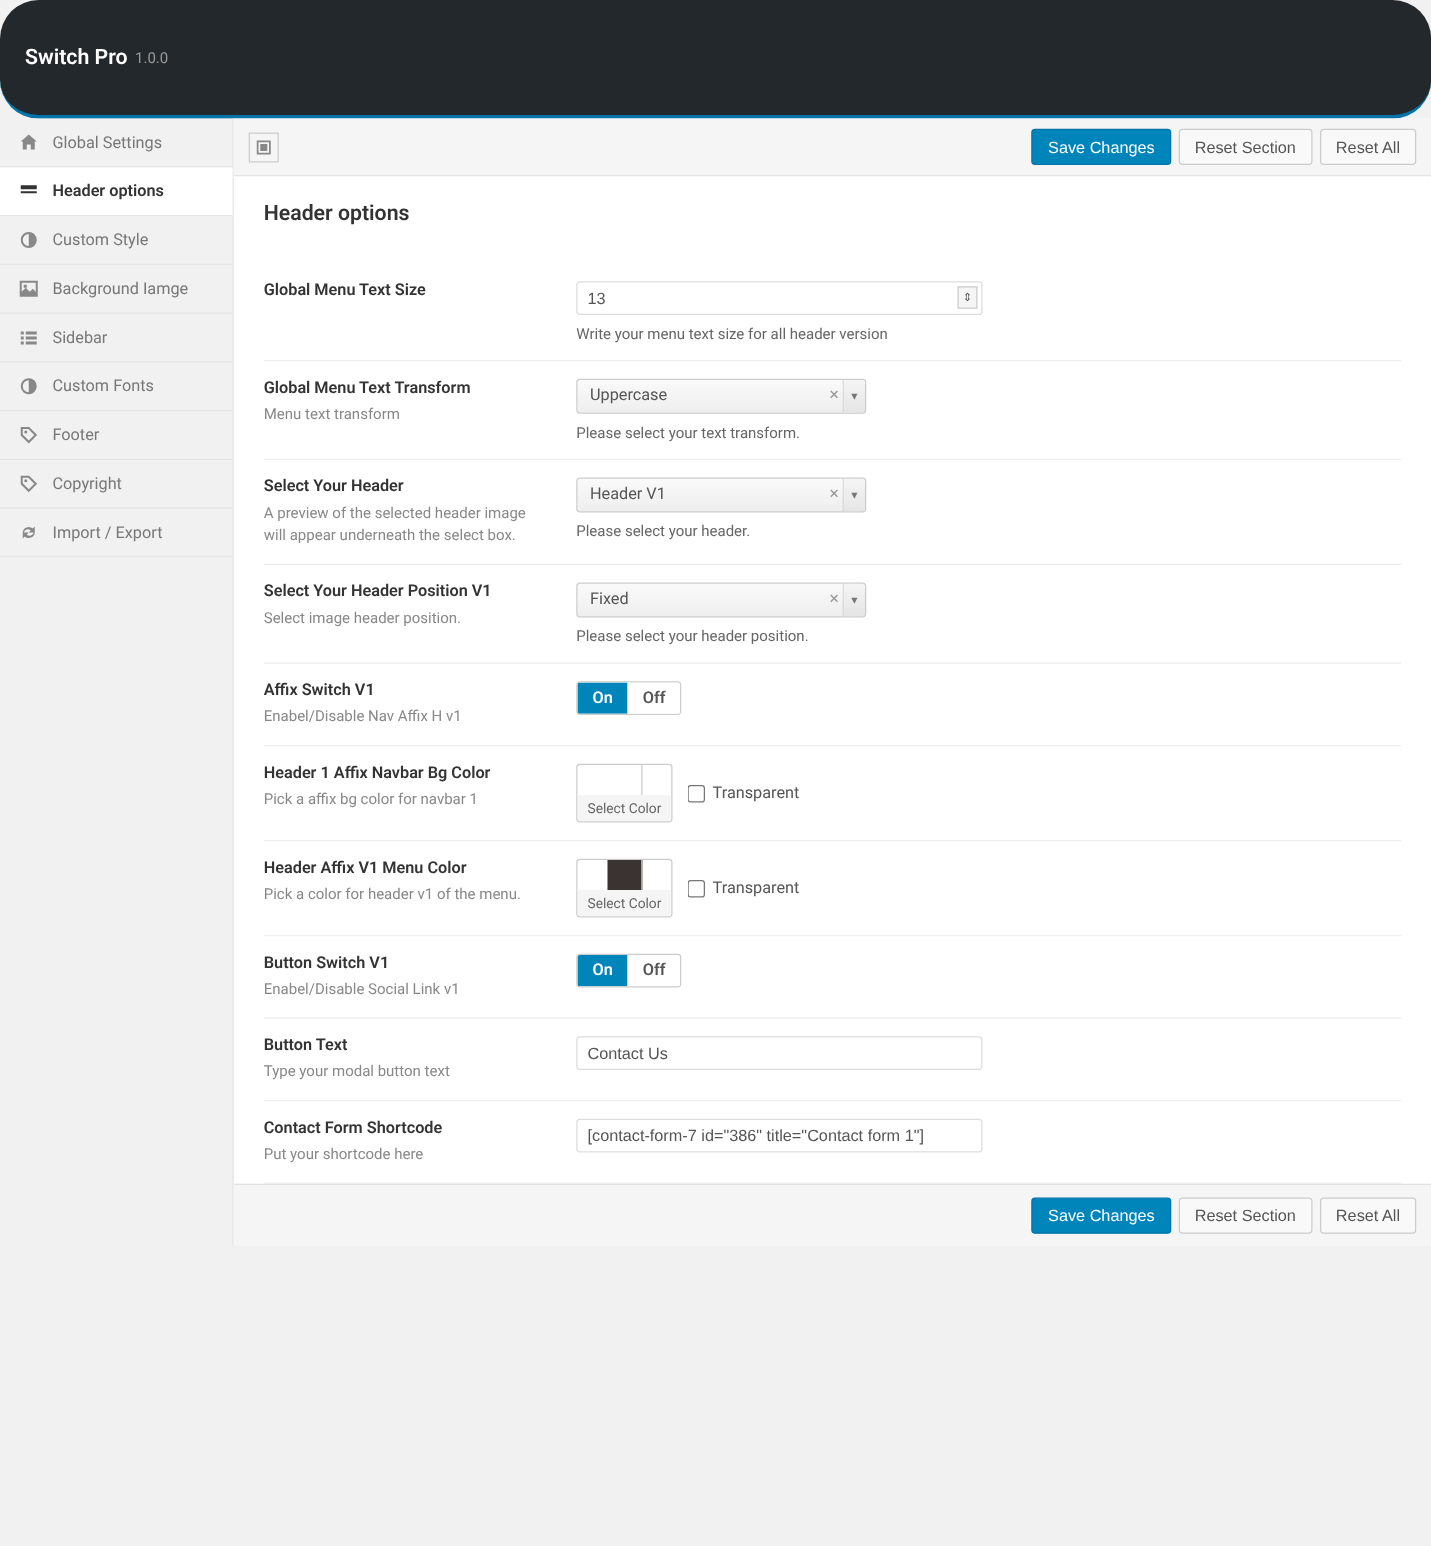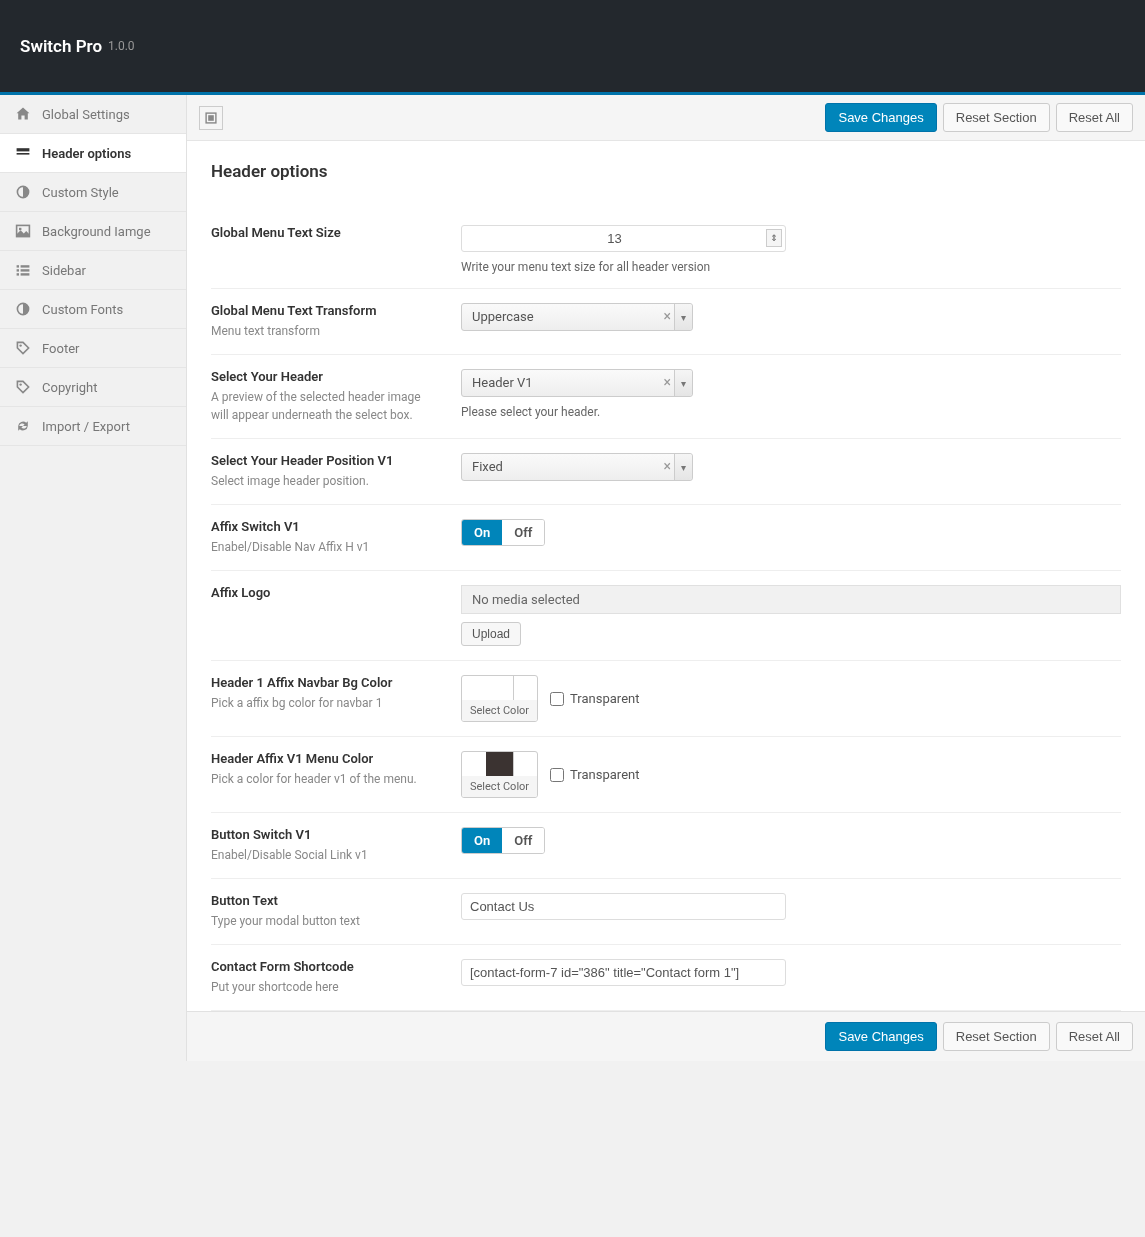--- a/index.html
+++ b/index.html
@@ -1,17 +1,17 @@
 <!DOCTYPE html>
 <html><head>
 <meta charset="utf-8">
 <style>
 * { box-sizing: border-box; margin: 0; padding: 0; }
 body { font-family: -apple-system, BlinkMacSystemFont, "Segoe UI", Roboto, sans-serif; font-size: 13px; color: #555; background: #f1f1f1; }
-.header-bar { background: #23282d; height: 95px; border-bottom: 3px solid #0073aa; padding: 0 20px; display: flex; align-items: center; }
+.header-bar { background: #23282d; height: 95px; border-bottom: 3px solid #0073aa; padding: 0 20px; display: flex; align-items: center; border-radius: 31px; }
 .product-title { color: #fff; font-size: 17px; font-weight: 600; }
 .product-version { color: #999; font-size: 12px; margin-left: 6px; font-weight: normal; }
 .main { display: flex; }
 .sidebar { width: 187px; background: #f1f1f1; border-right: 1px solid #e1e1e1; }
 .sidebar-item { display: flex; align-items: center; padding: 10px 14px; cursor: pointer; color: #777; border-bottom: 1px solid #e5e5e5; font-size: 13px; }
 .sidebar-item.active { background: #fff; color: #333; font-weight: 600; }
 .sidebar-item .icon { width: 18px; height: 18px; margin-right: 10px; display: inline-flex; align-items: center; justify-content: center; fill: #888; }
 .sidebar-item.active .icon { fill: #333; }
 .content { flex: 1; background: #fff; }
 .toolbar { display: flex; align-items: center; padding: 8px 12px; background: #f5f5f5; border-bottom: 1px solid #e5e5e5; }
@@ -22,21 +22,21 @@
 .page-body { padding: 20px 24px 0 24px; }
 .page-title { font-size: 17px; font-weight: 600; color: #333; margin-bottom: 30px; }
 .field { display: flex; border-bottom: 1px solid #eee; padding: 14px 0; }
 .field-left { width: 250px; padding-right: 20px; }
 .field-label { font-weight: 600; color: #333; font-size: 13px; margin-bottom: 4px; display: block; }
 .field-desc { color: #888; font-size: 12px; line-height: 1.5; }
 .field-right { flex: 1; }
 .field-hint { color: #666; font-size: 12px; margin-top: 8px; }
 input[type="text"] { width: 325px; padding: 5px 8px; border: 1px solid #ddd; border-radius: 3px; font-size: 13px; color: #555; }
 .spinner-input { position: relative; width: 325px; }
-.spinner-input input { width: 100%; padding-right: 26px; text-align: center; }
+.spinner-input input { width: 100%; padding-right: 26px; }
 .spinner-ctrl { position: absolute; right: 4px; top: 4px; width: 16px; height: 18px; border: 1px solid #ccc; background: #f5f5f5; font-size: 9px; display: flex; align-items: center; justify-content: center; cursor: pointer; }
 .select-wrap { position: relative; width: 232px; }
 .select-display { width: 100%; padding: 5px 34px 5px 10px; border: 1px solid #ccc; border-radius: 3px; background: linear-gradient(#fafafa,#eee); font-size: 13px; color: #555; height: 28px; line-height: 16px; }
 .select-clear { position: absolute; right: 22px; top: 5px; color: #999; cursor: pointer; font-size: 14px; }
 .select-arrow { position: absolute; right: 1px; top: 1px; width: 18px; height: 26px; border-left: 1px solid #ccc; background: linear-gradient(#f5f5f5,#e5e5e5); display: flex; align-items: center; justify-content: center; font-size: 10px; color: #777; cursor: pointer; border-radius: 0 3px 3px 0; }
 .toggle { display: inline-flex; border: 1px solid #ccc; border-radius: 3px; overflow: hidden; }
 .toggle-opt { padding: 5px 12px; font-size: 13px; font-weight: 600; cursor: pointer; background: #fff; color: #555; }
 .toggle-opt.active { background: #0085ba; color: #fff; }
 .media-box { background: #f1f1f1; border: 1px solid #e0e0e0; padding: 6px 10px; color: #666; font-size: 13px; margin-bottom: 8px; }
 .btn-small { padding: 4px 10px; border: 1px solid #ccc; background: #f7f7f7; border-radius: 3px; font-size: 12px; cursor: pointer; color: #555; }
@@ -180,20 +180,21 @@
         <div class="field-left">
           <span class="field-label">Global Menu Text Transform</span>
           <div class="field-desc">Menu text transform</div>
         </div>
         <div class="field-right">
           <div class="select-wrap">
             <div class="select-display">Uppercase</div>
             <span class="select-clear">×</span>
             <span class="select-arrow">▾</span>
           </div>
+          <div class="field-hint">Please select your text transform.</div>
         </div>
       </div>
 
       <div class="field">
         <div class="field-left">
           <span class="field-label">Select Your Header</span>
           <div class="field-desc">A preview of the selected header image will appear underneath the select box.</div>
         </div>
         <div class="field-right">
           <div class="select-wrap">
@@ -209,45 +210,37 @@
         <div class="field-left">
           <span class="field-label">Select Your Header Position V1</span>
           <div class="field-desc">Select image header position.</div>
         </div>
         <div class="field-right">
           <div class="select-wrap">
             <div class="select-display">Fixed</div>
             <span class="select-clear">×</span>
             <span class="select-arrow">▾</span>
           </div>
+          <div class="field-hint">Please select your header position.</div>
         </div>
       </div>
 
       <div class="field">
         <div class="field-left">
           <span class="field-label">Affix Switch V1</span>
           <div class="field-desc">Enabel/Disable Nav Affix H v1</div>
         </div>
         <div class="field-right">
           <div class="toggle">
             <span class="toggle-opt active">On</span>
             <span class="toggle-opt">Off</span>
           </div>
         </div>
       </div>
 
-      <div class="field">
-        <div class="field-left">
-          <span class="field-label">Affix Logo</span>
-        </div>
-        <div class="field-right">
-          <div class="media-box">No media selected</div>
-          <button class="btn-small">Upload</button>
-        </div>
-      </div>
 
       <div class="field">
         <div class="field-left">
           <span class="field-label">Header 1 Affix Navbar Bg Color</span>
           <div class="field-desc">Pick a affix bg color for navbar 1</div>
         </div>
         <div class="field-right">
           <div class="color-field">
             <div class="color-picker">
               <span class="color-swatch"></span>

